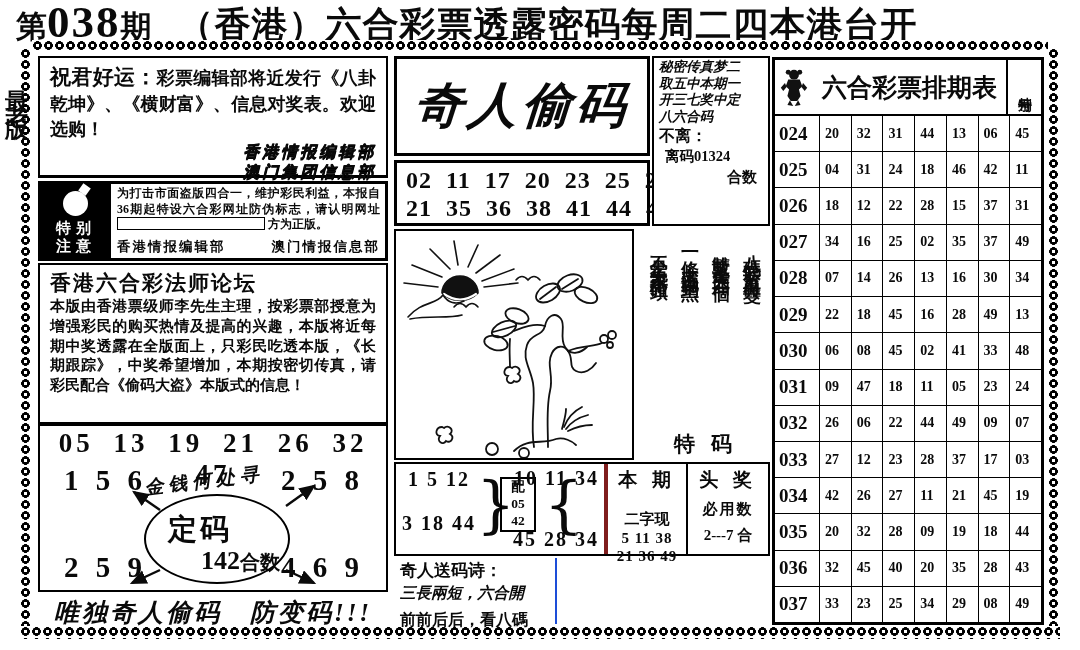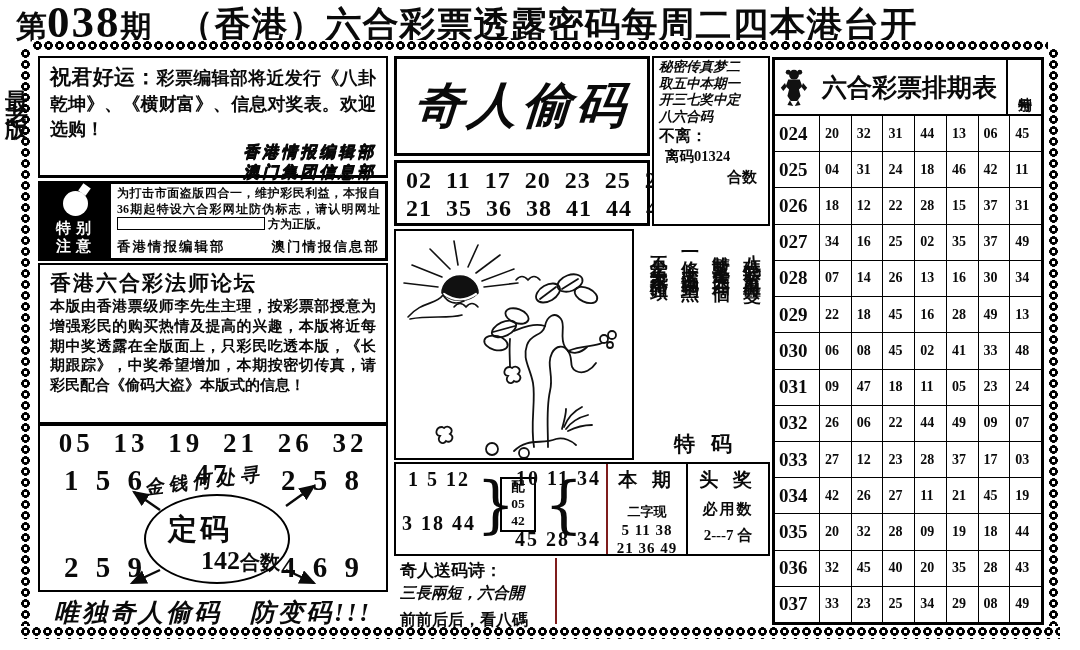--- a/index.html
+++ b/index.html
@@ -76,39 +76,39 @@
 
   .drawing { left:394px; top:229px; width:240px; height:231px; }
 
   .poem { left:636px; top:229px; width:134px; height:231px; position:absolute; }
   .poem-cols { position:absolute; top:12px; right:6px; height:178px; writing-mode:vertical-rl; text-orientation:upright; font-size:18px; font-weight:bold; letter-spacing:5px; }
   .poem-cols div { margin-left:7px; }
   .poem-footer { position:absolute; bottom:2px; width:100%; text-align:center; font-size:21px; font-weight:bold; letter-spacing:16px; padding-left:16px; white-space:nowrap; }
 
   
   .combo-strip { left:394px; top:462px; width:376px; height:94px; border:2.5px solid #000; display:flex; position:absolute; background:#fff; }
-  .combo-cell { position:relative; flex:0 0 212px; border-right:2px solid #7f1d1d; font-weight:bold; }
+  .combo-cell { position:relative; flex:0 0 212px; border-right:4px solid #7f1d1d; font-weight:bold; }
   .combo-cell .n { position:absolute; font-size:20px; letter-spacing:2px; white-space:nowrap; }
   .c-tl { left:12px; top:4px; } .c-bl { left:6px; bottom:19px; }
   .c-tr { right:5px; top:3px; } .c-br { right:5px; bottom:3px; }
   .brace { position:absolute; font-size:62px; font-weight:normal; top:4px; line-height:1.2; font-family:"DejaVu Serif",serif; }
   .br-left { left:80px; } .br-right { left:148px; }
   .midbox { position:absolute; left:104px; top:13px; width:36px; border:2px solid #000; text-align:center; font-size:13.5px; font-weight:bold; line-height:1.25; }
   .benqi { position:relative; flex:0 0 80px; border-right:2px solid #000; text-align:center; padding-top:3px; font-weight:bold; }
   .benqi .bt { font-size:19px; letter-spacing:5px; }
-  .benqi .bs { font-size:13px; margin-top:10px; }
+  .benqi .bs { font-size:15px; margin-top:17px; }
   .benqi .brow { font-size:15px; margin-top:1px; letter-spacing:1px; }
   .toujiang { flex:1; text-align:center; padding-top:3px; font-weight:bold; }
   .toujiang .bt { font-size:19px; letter-spacing:5px; }
   .toujiang .bs { font-size:15px; margin-top:7px; letter-spacing:2px; }
   .toujiang .brow { font-size:15px; margin-top:7px; }
 
   
   .bottom-strip { left:394px; top:558px; width:376px; height:66px; display:flex; position:absolute; }
-  .songma { flex:0 0 163px; border-right:2px solid #7f1d1d; padding:1px 2px 0 6px; font-weight:bold; }
+  .songma { flex:0 0 163px; border-right:2px solid #1d4ed8; padding:1px 2px 0 6px; font-weight:bold; }
   .songma .pt { font-size:17px; }
   .songma .pl { font-size:15.5px; margin-top:1px; white-space:nowrap; font-style:italic; }
   .songma .pl2 { font-size:16px; margin-top:6px; white-space:nowrap; }
   .special-pick { flex:1; padding:1px 2px 0 10px; font-weight:bold; }
   .special-pick .pt { font-size:18px; }
   .special-pick .pr { font-size:17px; letter-spacing:2.5px; margin-top:2px; white-space:nowrap; }
   .special-pick .pr2 { font-size:17px; letter-spacing:3px; margin-top:6px; white-space:nowrap; }
 
   
   .sched { left:772px; top:57px; width:272px; height:568px; border:3px solid #000; display:flex; flex-direction:column; position:absolute; background:#fff; }

